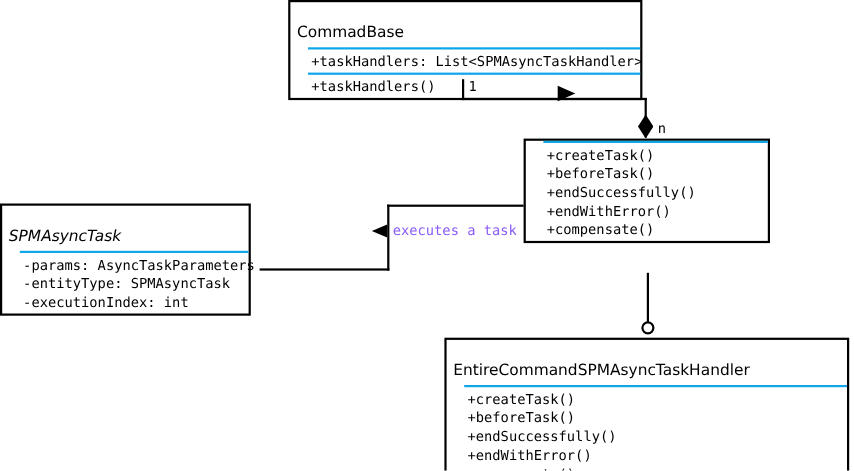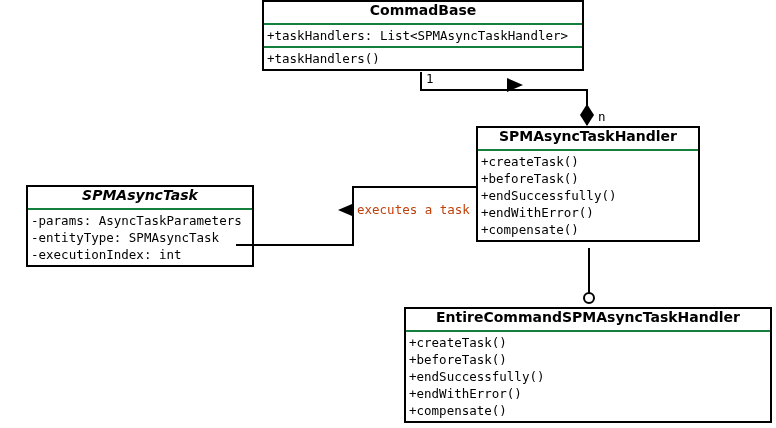--- a/index.html
+++ b/index.html
@@ -15,33 +15,33 @@
     font-family: "DejaVu Sans", sans-serif;
     overflow: hidden;
   }
   .uml-class {
     position: absolute;
     border: 2px solid #000000;
     background: #ffffff;
     box-sizing: border-box;
   }
   .uml-title {
-    text-align: center;
-    font-weight: bold;
+    font-weight: normal;
     font-size: 14px;
-    padding: 0 6px 5px 6px;
+    padding: 20px 6px 5px 6px;
     line-height: 16px;
     color: #000000;
   }
   .uml-title.italic {
     font-style: italic;
   }
   .uml-compartment {
-    border-top: 2px solid #15803d;
+    border-top: 2px solid #0ea5e9;
     padding: 2px 3px 2px 3px;
+    margin-left: 16px;
   }
   .uml-member {
     font-family: "DejaVu Sans Mono", monospace;
     font-size: 12.5px;
     line-height: 17px;
     white-space: nowrap;
     color: #000000;
   }
   .edge {
     position: absolute;
@@ -53,21 +53,21 @@
     position: absolute;
     font-family: "DejaVu Sans Mono", monospace;
     font-size: 12.5px;
     color: #000000;
     line-height: 14px;
   }
   .assoc-label {
     position: absolute;
     font-family: "DejaVu Sans Mono", monospace;
     font-size: 12.5px;
-    color: #c2410c;
+    color: #8b5cf6;
     background: #ffffff;
     padding: 0 2px;
     line-height: 15px;
     white-space: nowrap;
   }
   .diamond {
     position: absolute;
     width: 0;
     height: 0;
   }
@@ -90,31 +90,30 @@
     <div class="uml-title">CommadBase</div>
     <div class="uml-compartment">
       <div class="uml-member">+taskHandlers: List&lt;SPMAsyncTaskHandler&gt;</div>
     </div>
     <div class="uml-compartment">
       <div class="uml-member">+taskHandlers()</div>
     </div>
   </div>
 
   <div class="uml-class" style="left:476px; top:126px; width:224px;">
-    <div class="uml-title">SPMAsyncTaskHandler</div>
     <div class="uml-compartment">
       <div class="uml-member">+createTask()</div>
       <div class="uml-member">+beforeTask()</div>
       <div class="uml-member">+endSuccessfully()</div>
       <div class="uml-member">+endWithError()</div>
       <div class="uml-member">+compensate()</div>
     </div>
   </div>
 
-  <div class="uml-class" style="left:26px; top:185px; width:228px;">
+  <div class="uml-class" style="left:0; top:185px; width:228px;">
     <div class="uml-title italic">SPMAsyncTask</div>
     <div class="uml-compartment">
       <div class="uml-member">-params: AsyncTaskParameters</div>
       <div class="uml-member">-entityType: SPMAsyncTask</div>
       <div class="uml-member">-executionIndex: int</div>
     </div>
   </div>
 
   <div class="uml-class" style="left:404px; top:307px; width:368px;">
     <div class="uml-title">EntireCommandSPMAsyncTaskHandler</div>

